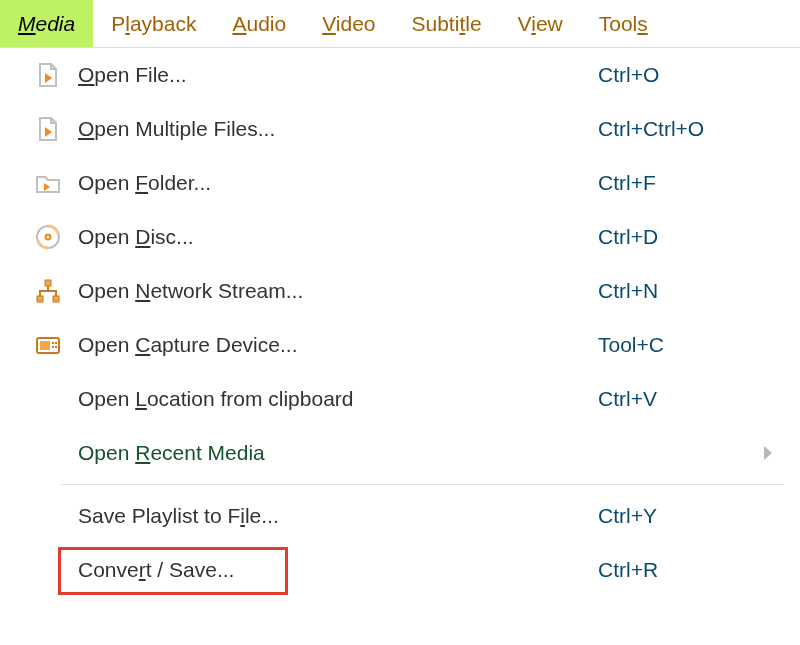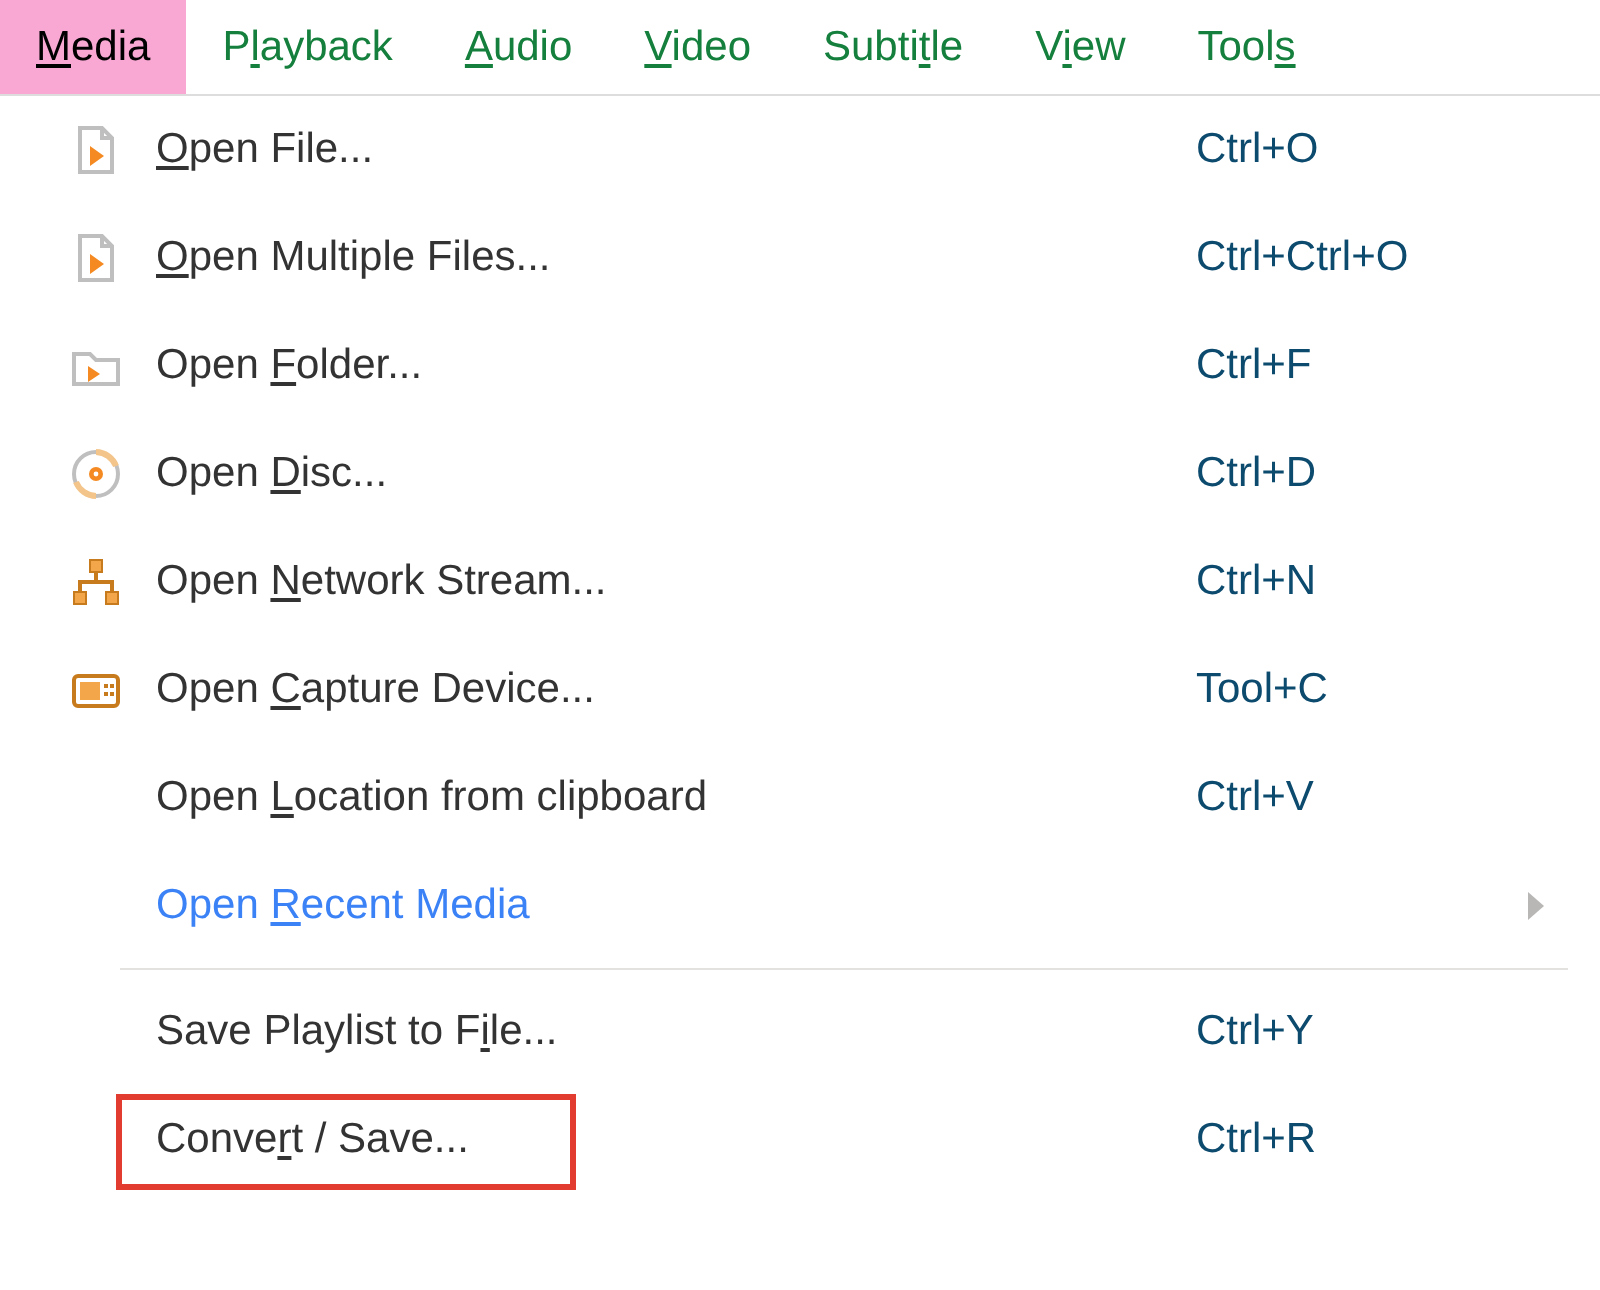--- a/index.html
+++ b/index.html
@@ -17,42 +17,43 @@
     height: 48px;
     border-bottom: 1px solid #ddd;
     background: #fff;
   }
   .menubar .menu-item {
     display: flex;
     align-items: center;
     padding: 0 18px;
     cursor: default;
     white-space: nowrap;
-    color: #15803d;
+    color: #a16207;
   }
   .menubar .menu-item.active {
-    background: #f9a8d4;
+    background: #bef264;
     color: #000;
+    font-style: italic;
   }
   .mnemonic { text-decoration: underline; }
 
   .dropdown {
     position: relative;
     background: #fff;
   }
   .dd-row {
     display: flex;
     align-items: center;
     height: 54px;
     padding: 0 20px 0 16px;
     color: #333;
     position: relative;
     margin-left: 18px;
   }
-  .dd-row.disabled { color: #3b82f6; }
+  .dd-row.disabled { color: #14532d; }
   .dd-row .icon-slot {
     width: 44px;
     display: flex;
     justify-content: flex-start;
     align-items: center;
   }
   .dd-row .label {
     flex: 1;
     white-space: nowrap;
   }

